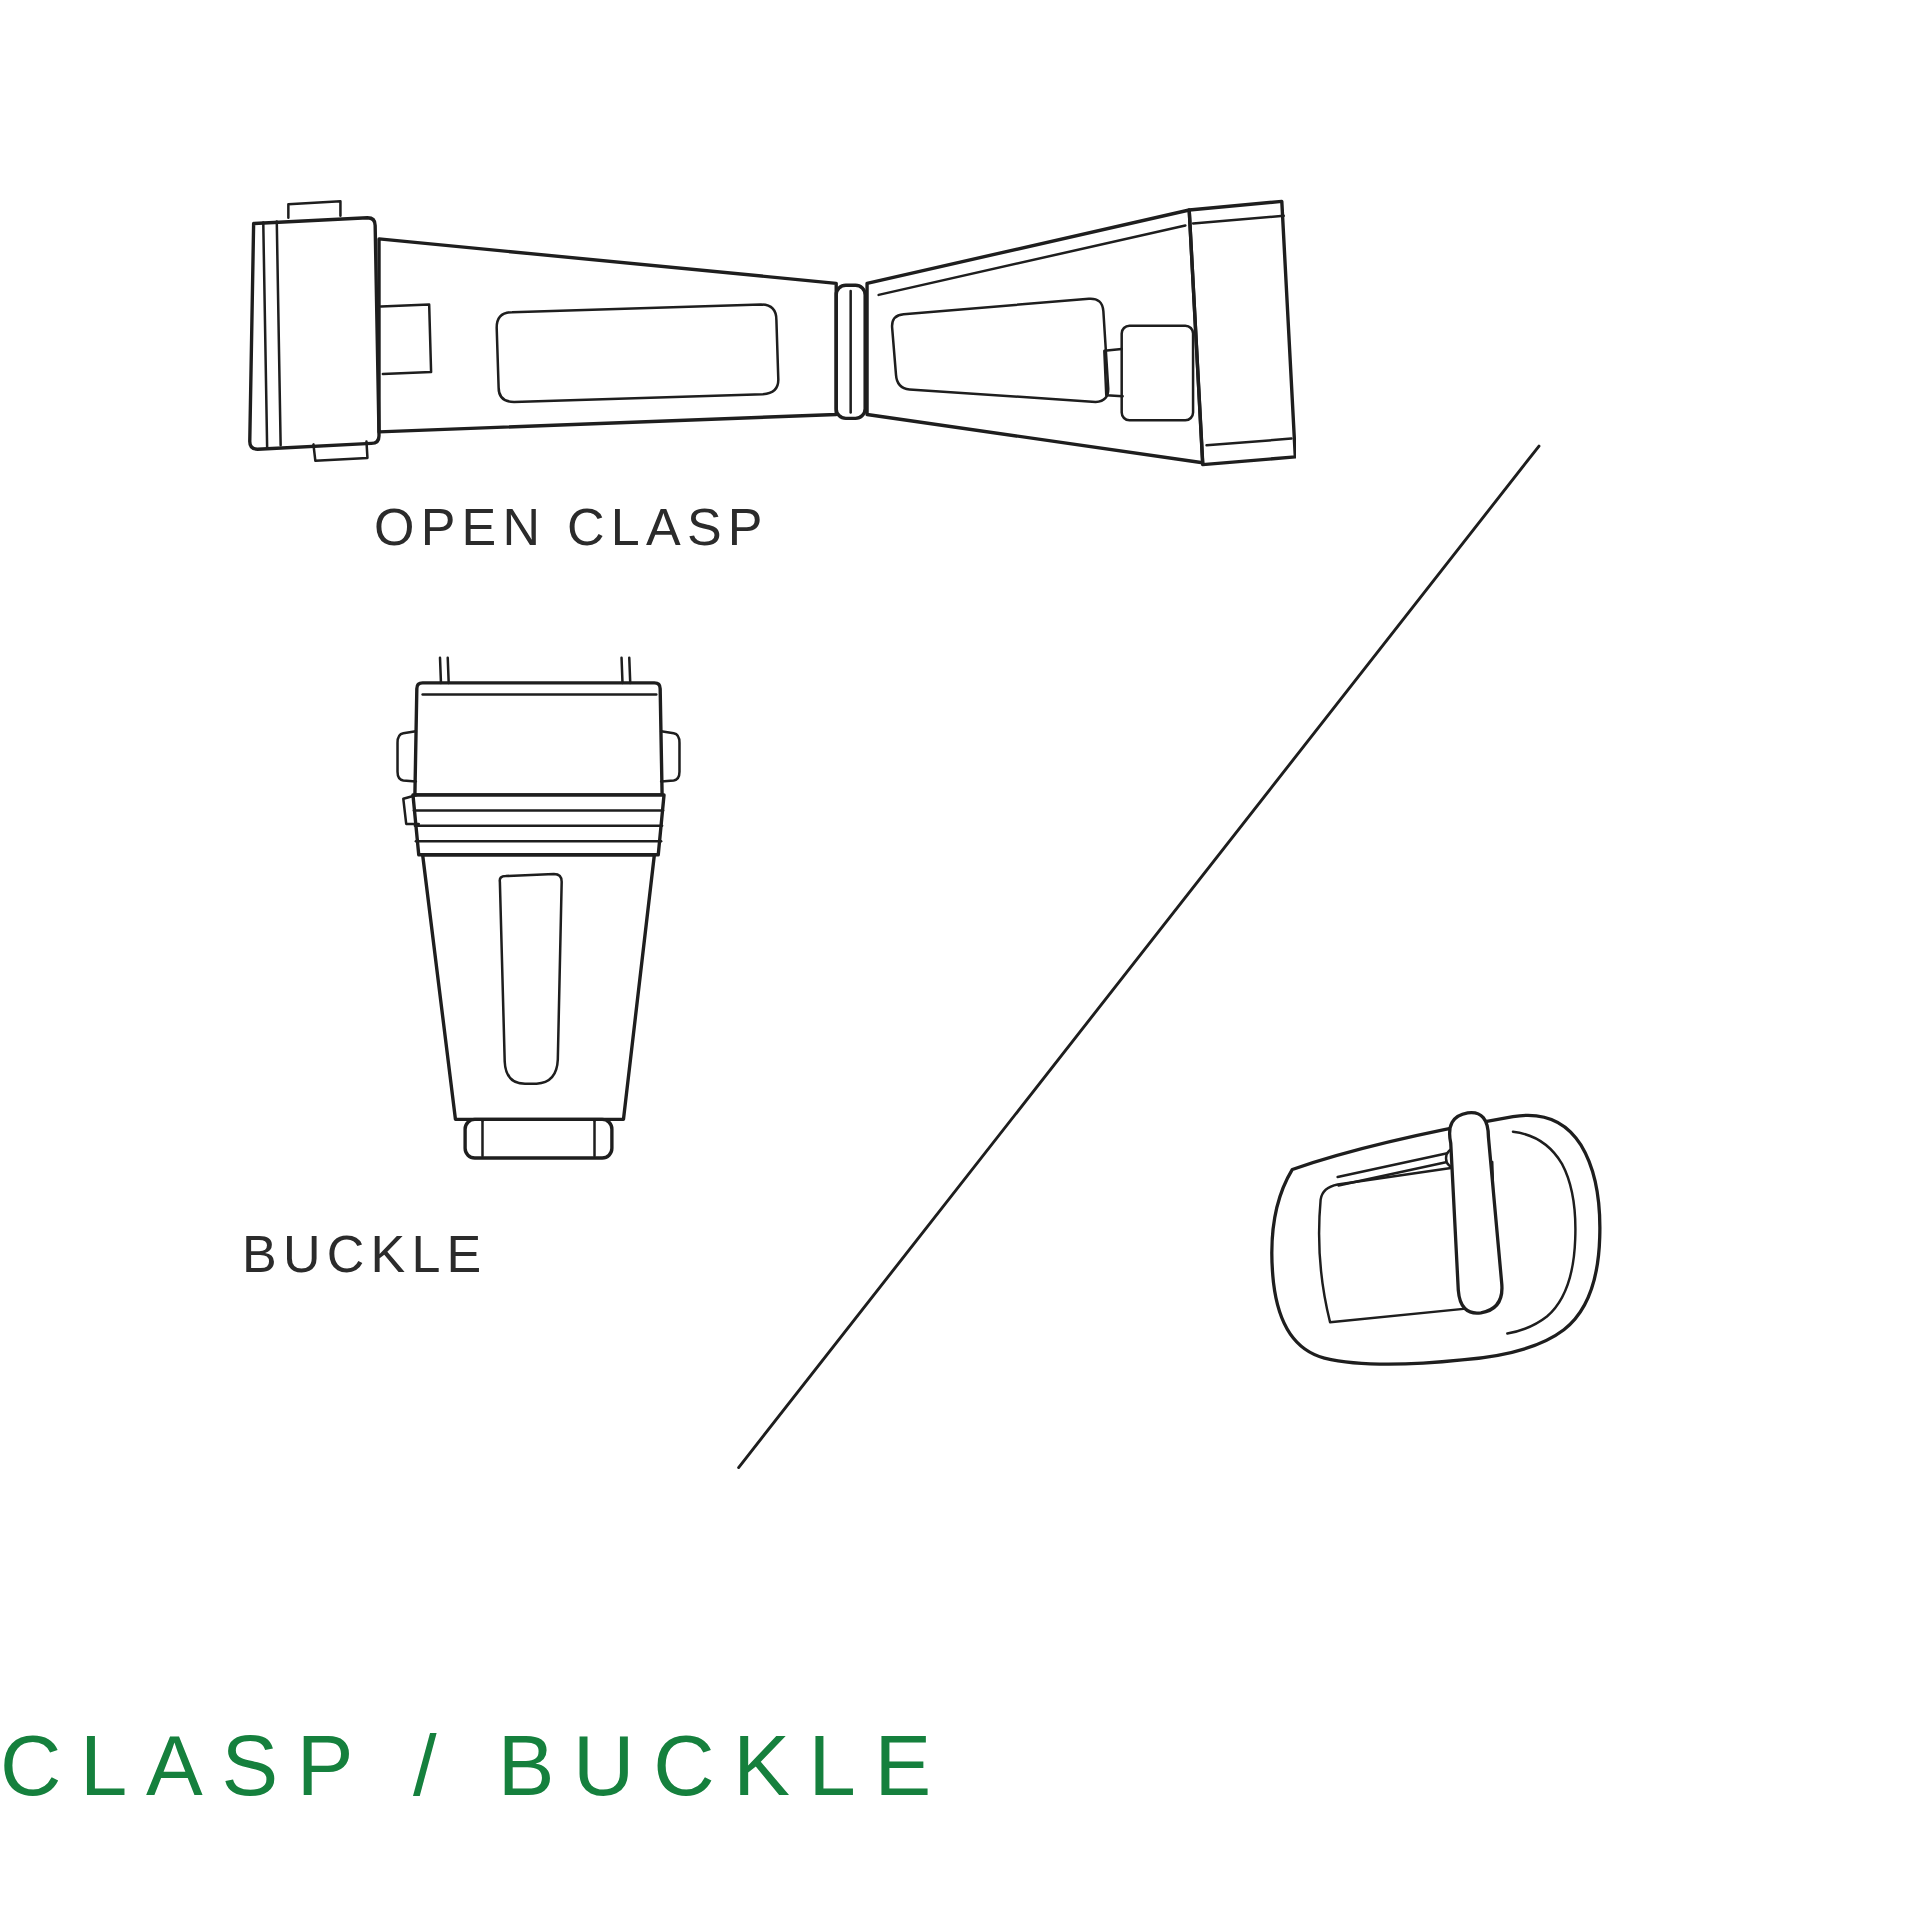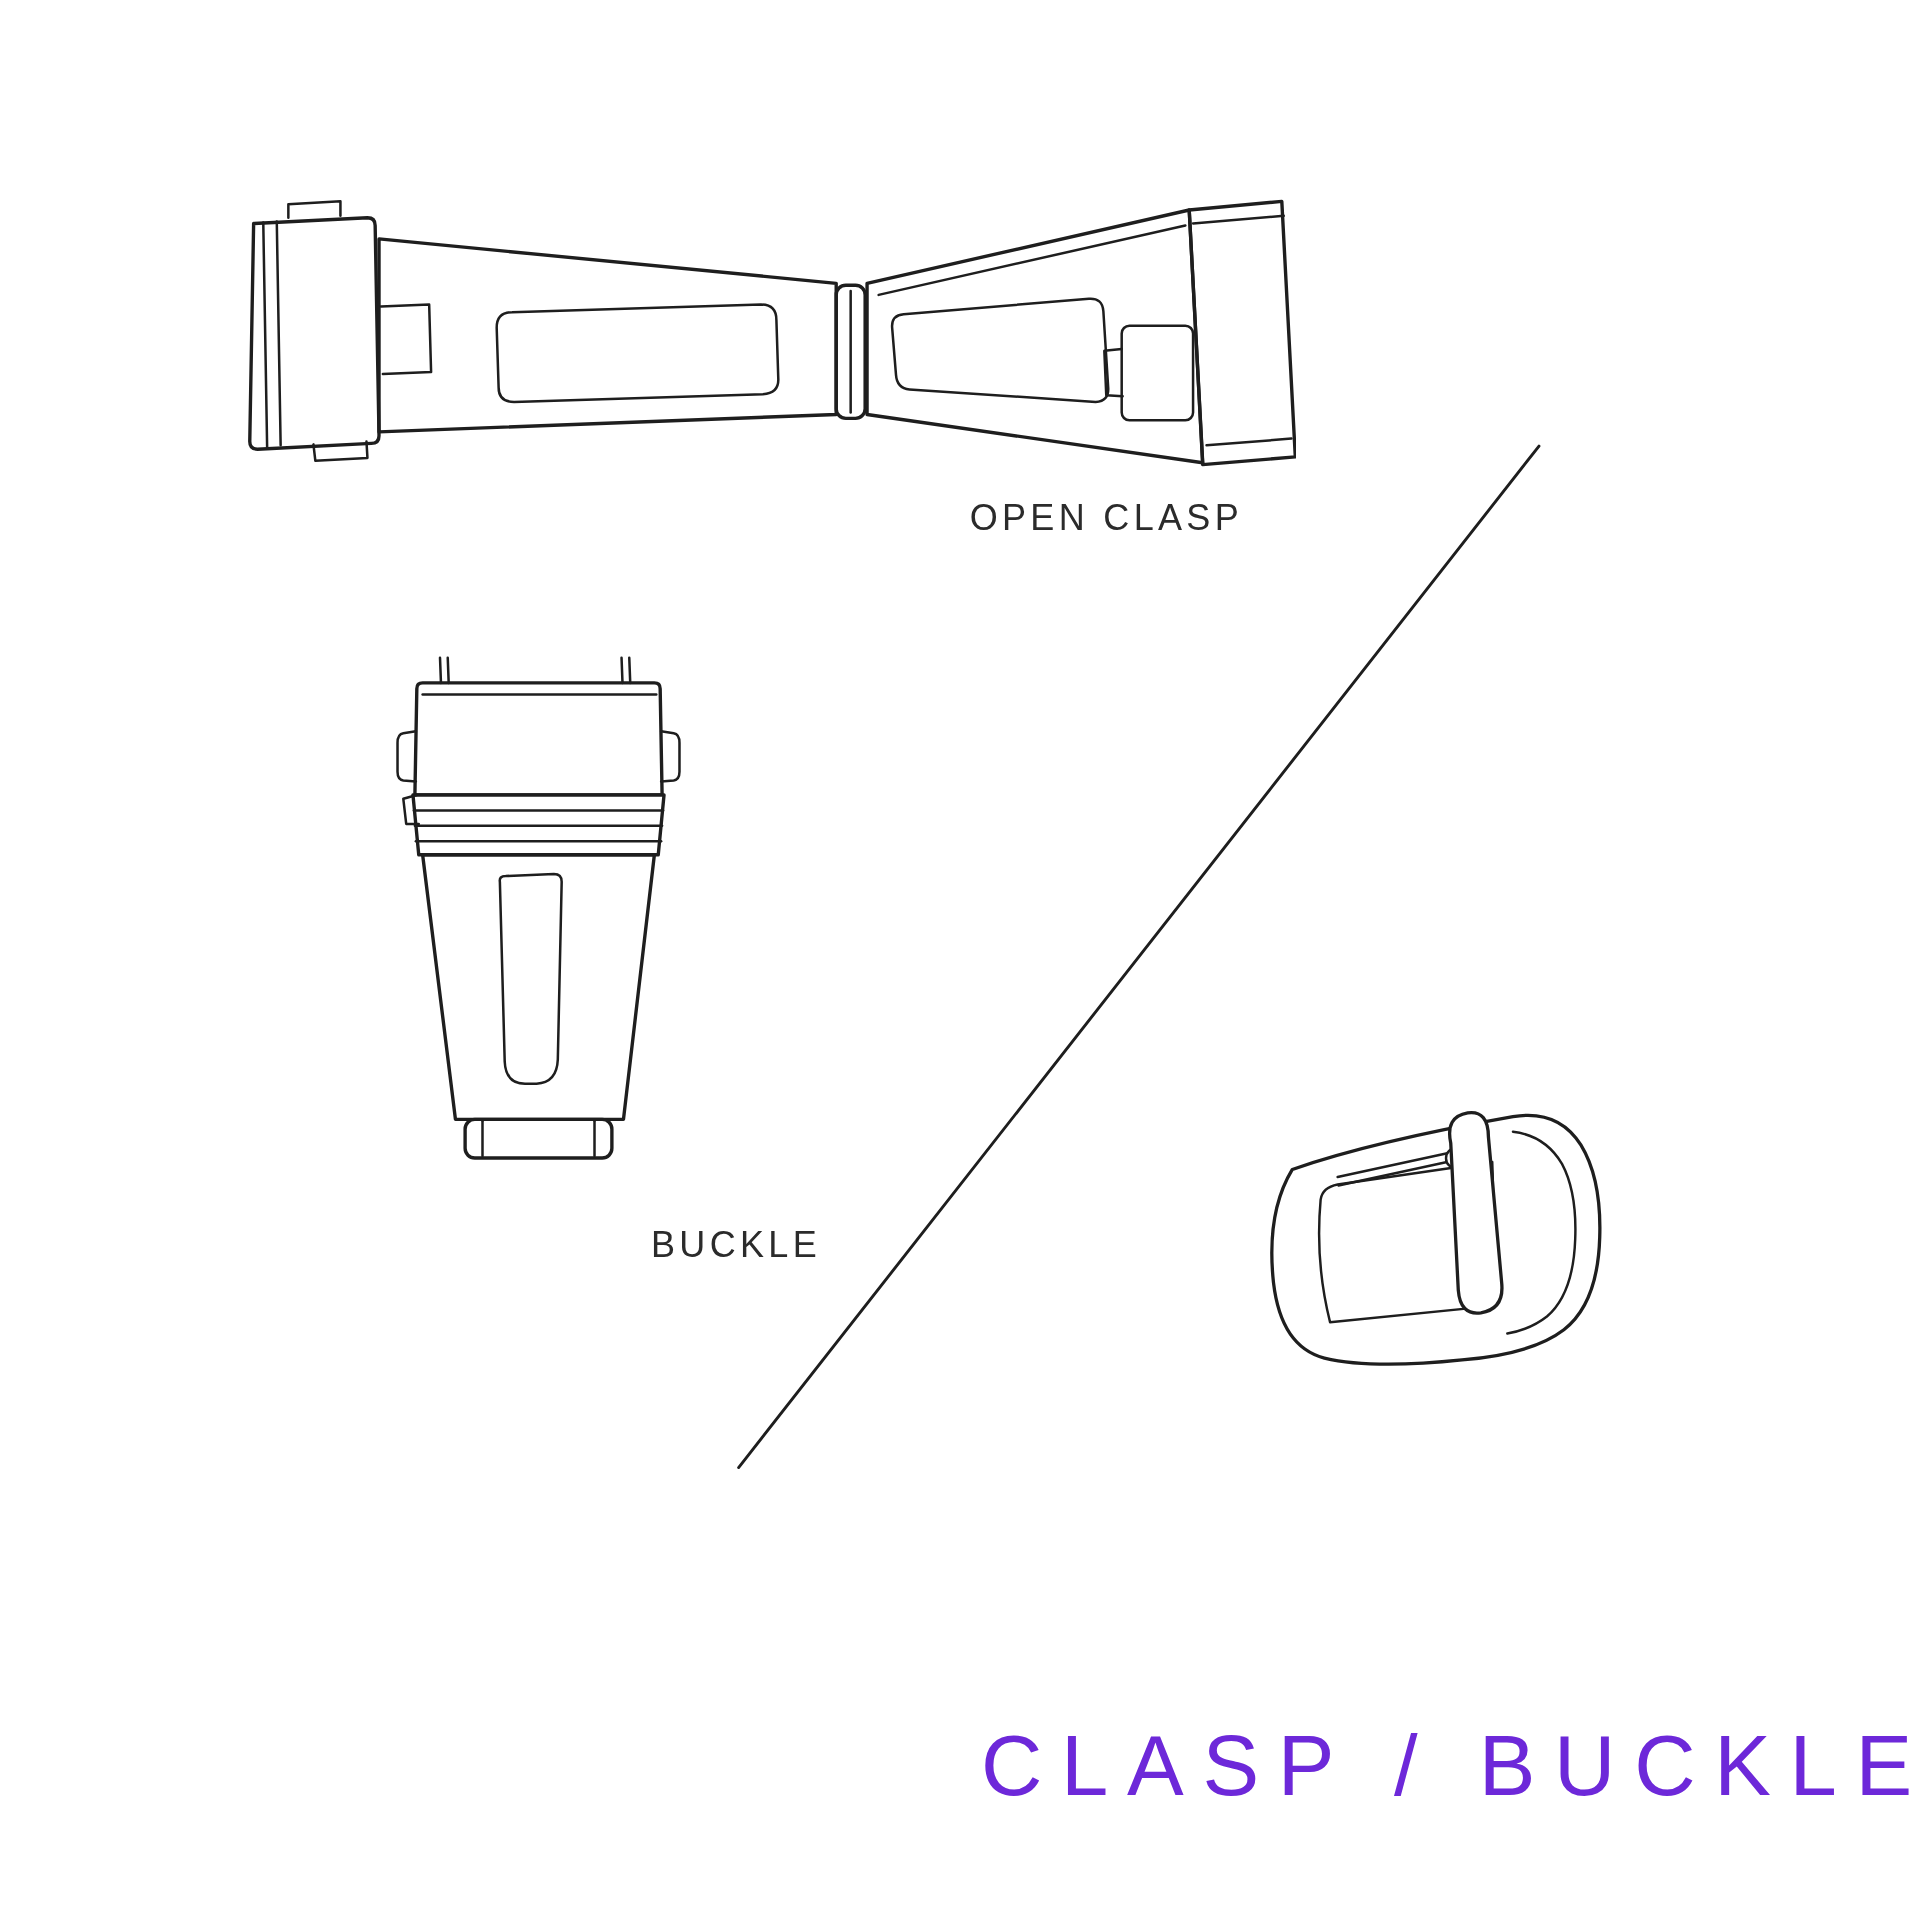--- a/index.html
+++ b/index.html
@@ -37,33 +37,33 @@
     stroke-linejoin: round;
   }
   .fill-white {
     fill: #ffffff;
     stroke: #1e1e1e;
     stroke-width: 3.5;
     stroke-linecap: round;
     stroke-linejoin: round;
   }
   .caption {
-    font-size: 36px;
+    font-size: 52px;
     font-weight: 500;
     letter-spacing: 0.12em;
-    text-align: right;
+    text-align: left;
     color: #2b2b2b;
     white-space: nowrap;
   }
   .big-title {
     font-size: 85px;
     font-weight: 500;
     letter-spacing: 0.22em;
-    text-align: right;
-    color: #6d28d9;
+    text-align: left;
+    color: #15803d;
     white-space: nowrap;
   }
 </style>
 </head>
 <body>
 
 <div class="canvas">
 
   <div class="abs illustration" style="left:224px; top:183px; width:1072px; height:299px;">
     <svg viewBox="0 0 1110 310">

